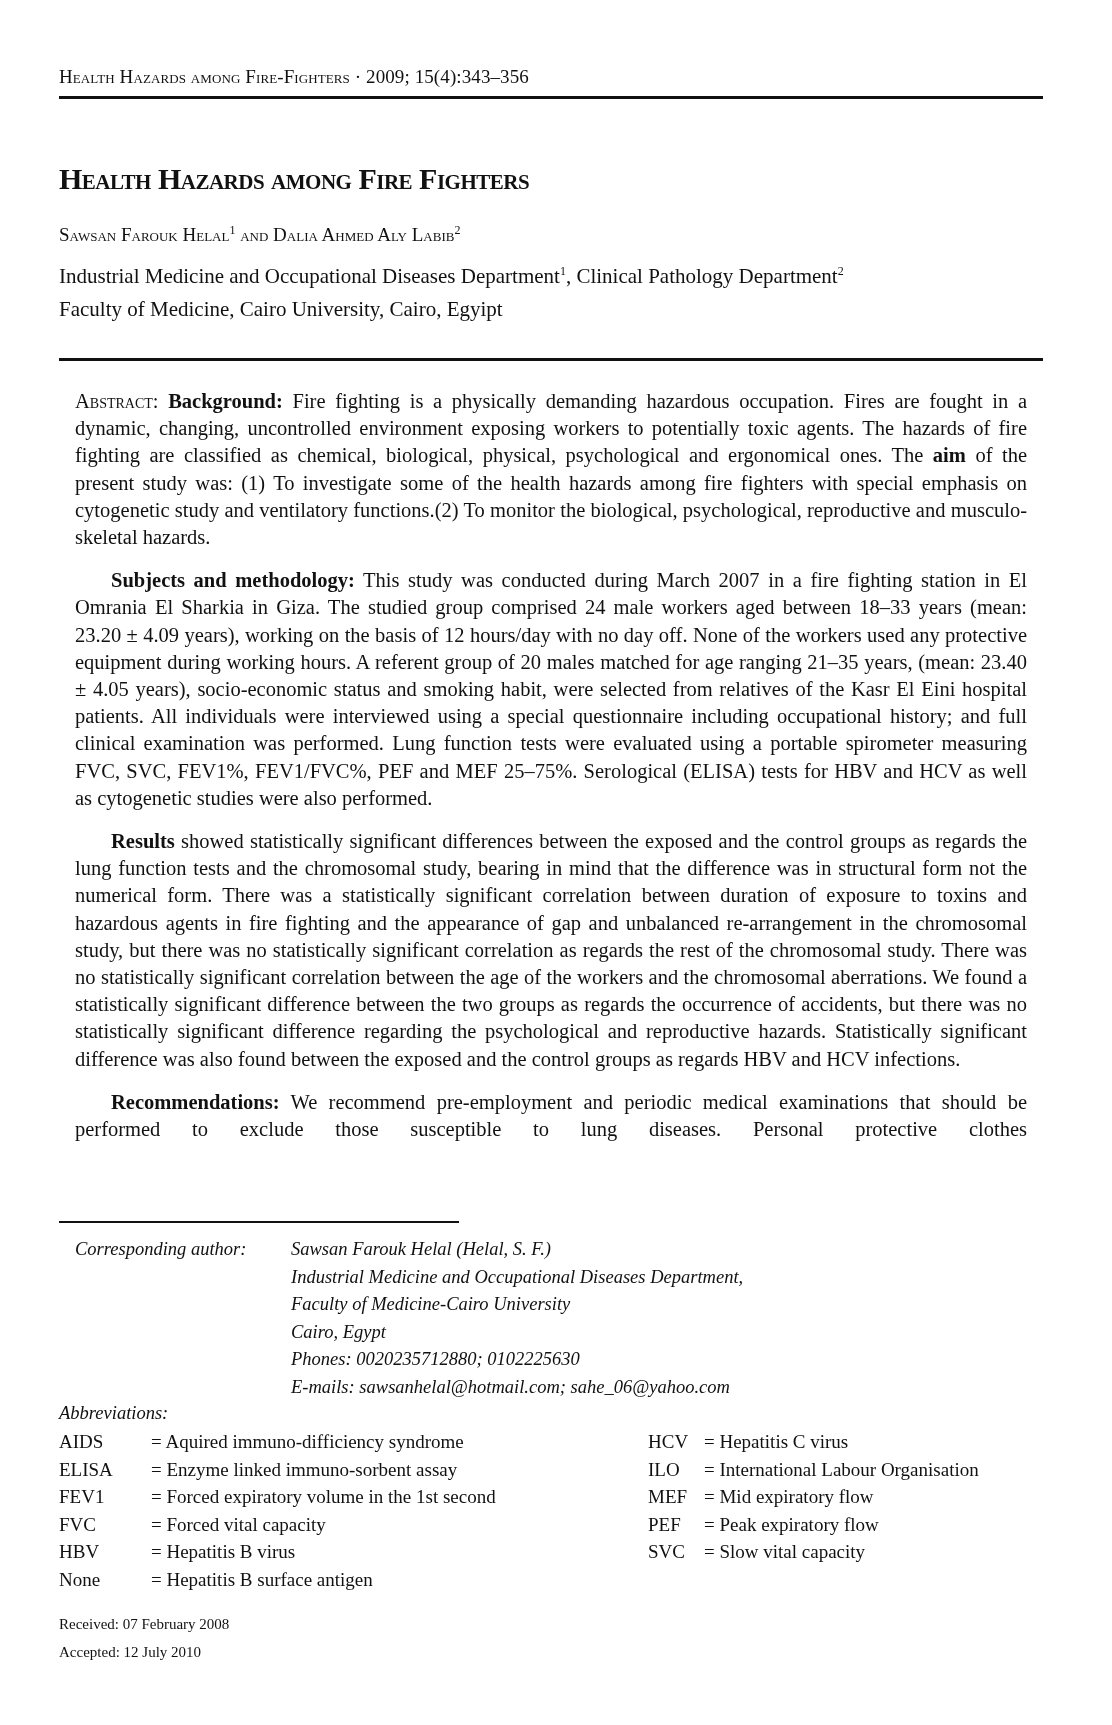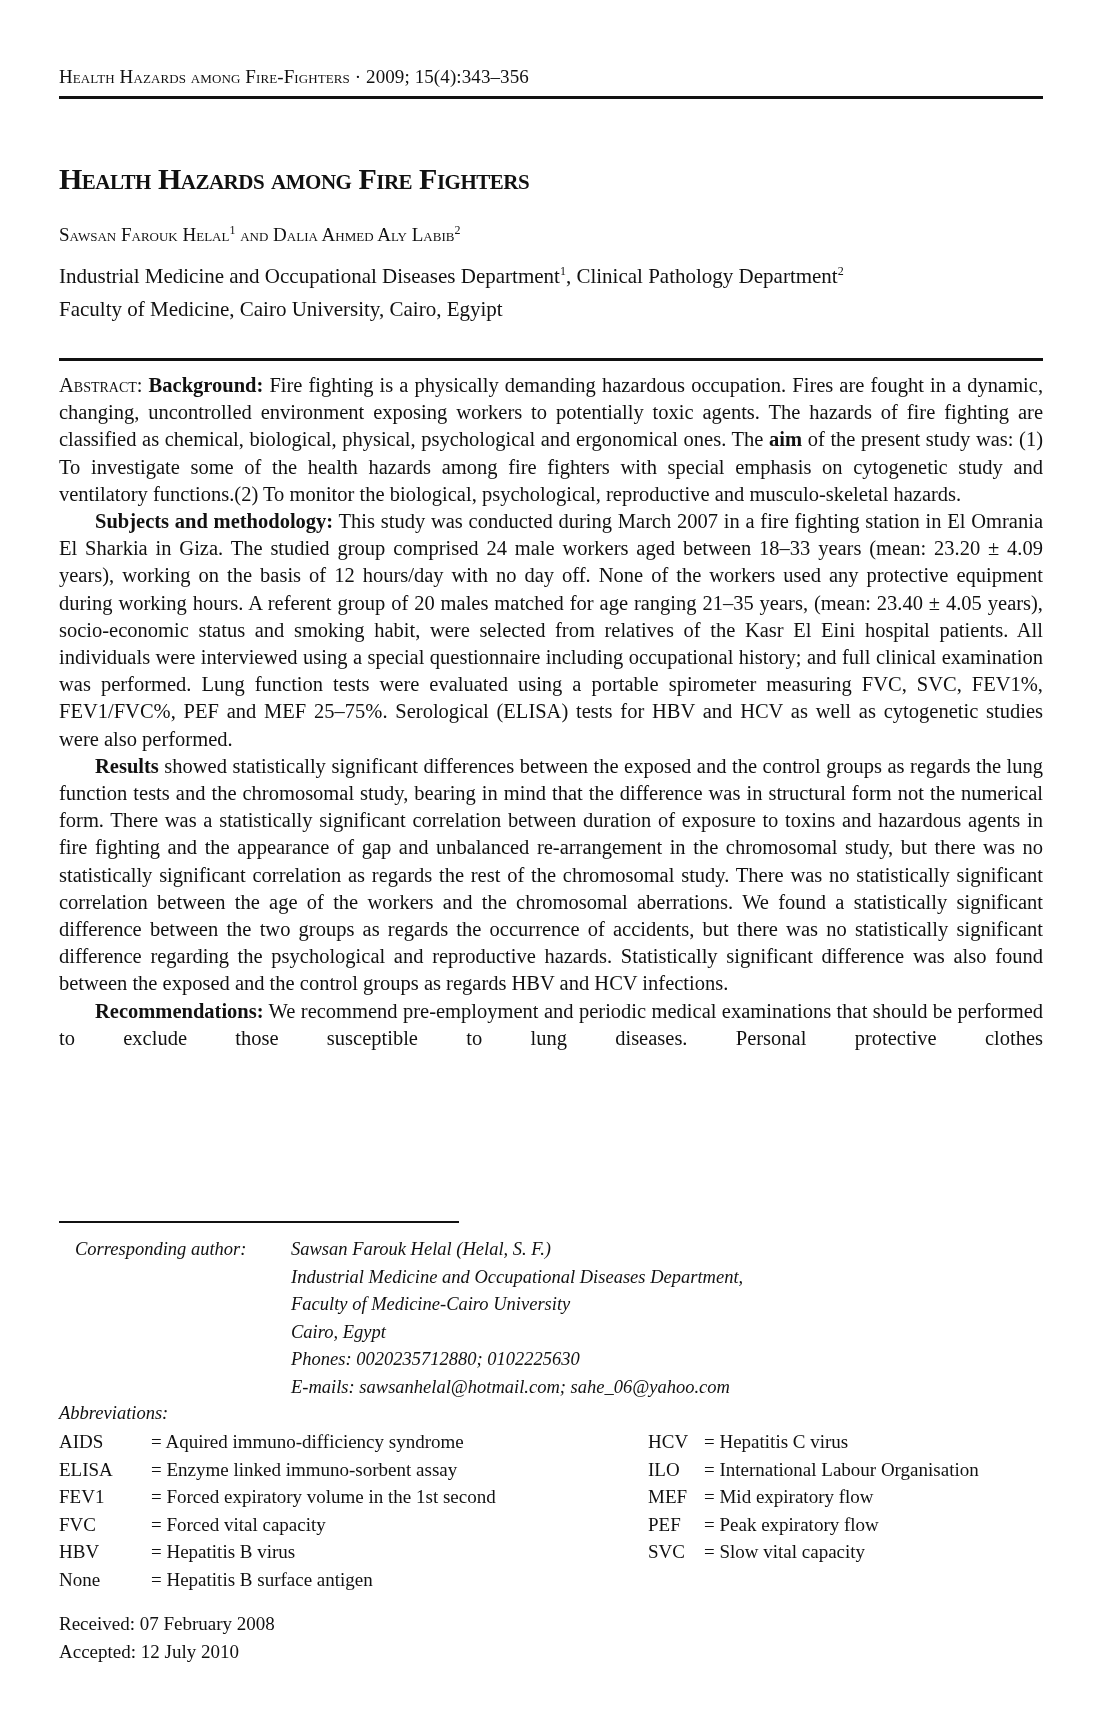--- a/index.html
+++ b/index.html
@@ -16,41 +16,41 @@
   .authors { position: absolute; left: 59px; top: 224px; font-size: 19px; font-variant: small-caps; }
   .authors sup, .aff sup { font-size: 12px; vertical-align: super; line-height: 0; }
   .aff { position: absolute; left: 59px; width: 990px; font-size: 21px; }
   .aff1 { top: 264px; }
   .aff2 { top: 297px; }
 
   .rule-mid { position: absolute; left: 59px; top: 358px; width: 984px; height: 3px; background: #111; }
 
   .abstract { position: absolute; left: 59px; top: 372px; width: 984px; font-size: 20.5px;
               line-height: 27.2px; text-align: justify; }
-  .abstract p { margin: 0; }
+  .abstract p { margin: 16px; }
   .abstract p.indent { text-indent: 36px; }
   .abstract .lbl { font-variant: small-caps; }
   .abstract b { font-weight: bold; }
 
   .rule-foot { position: absolute; left: 59px; top: 1221px; width: 400px; height: 2px; background: #111; }
 
   .corr { position: absolute; left: 59px; top: 1236px; font-size: 18.5px; font-style: italic; line-height: 27.5px; margin-left: 16px; }
   .corr .row { display: flex; }
   .corr .lab { width: 216px; flex: none; }
   .corr .val { }
 
   .abbr-title { position: absolute; left: 59px; top: 1403px; font-size: 18.5px; font-style: italic; }
   .abbr-col { position: absolute; font-size: 19px; line-height: 27.5px; }
   .abbr-left { left: 59px; top: 1428px; }
   .abbr-right { left: 648px; top: 1428px; }
   .abbr-row { display: flex; white-space: nowrap; }
   .abbr-left .k { width: 92px; flex: none; }
   .abbr-right .k { width: 56px; flex: none; }
 
-  .dates { position: absolute; left: 59px; top: 1610px; font-size: 19px; line-height: 28px; }
+  .dates { position: absolute; left: 59px; top: 1610px; font-size: 15px; line-height: 28px; }
 </style>
 </head>
 <body>
 
 <div class="page">
 
   <div class="running-head">
     <span class="sc">Health Hazards among Fire-Fighters</span><span> · 2009; 15(4):343–356</span>
   </div>
   <div class="rule-top"></div>

